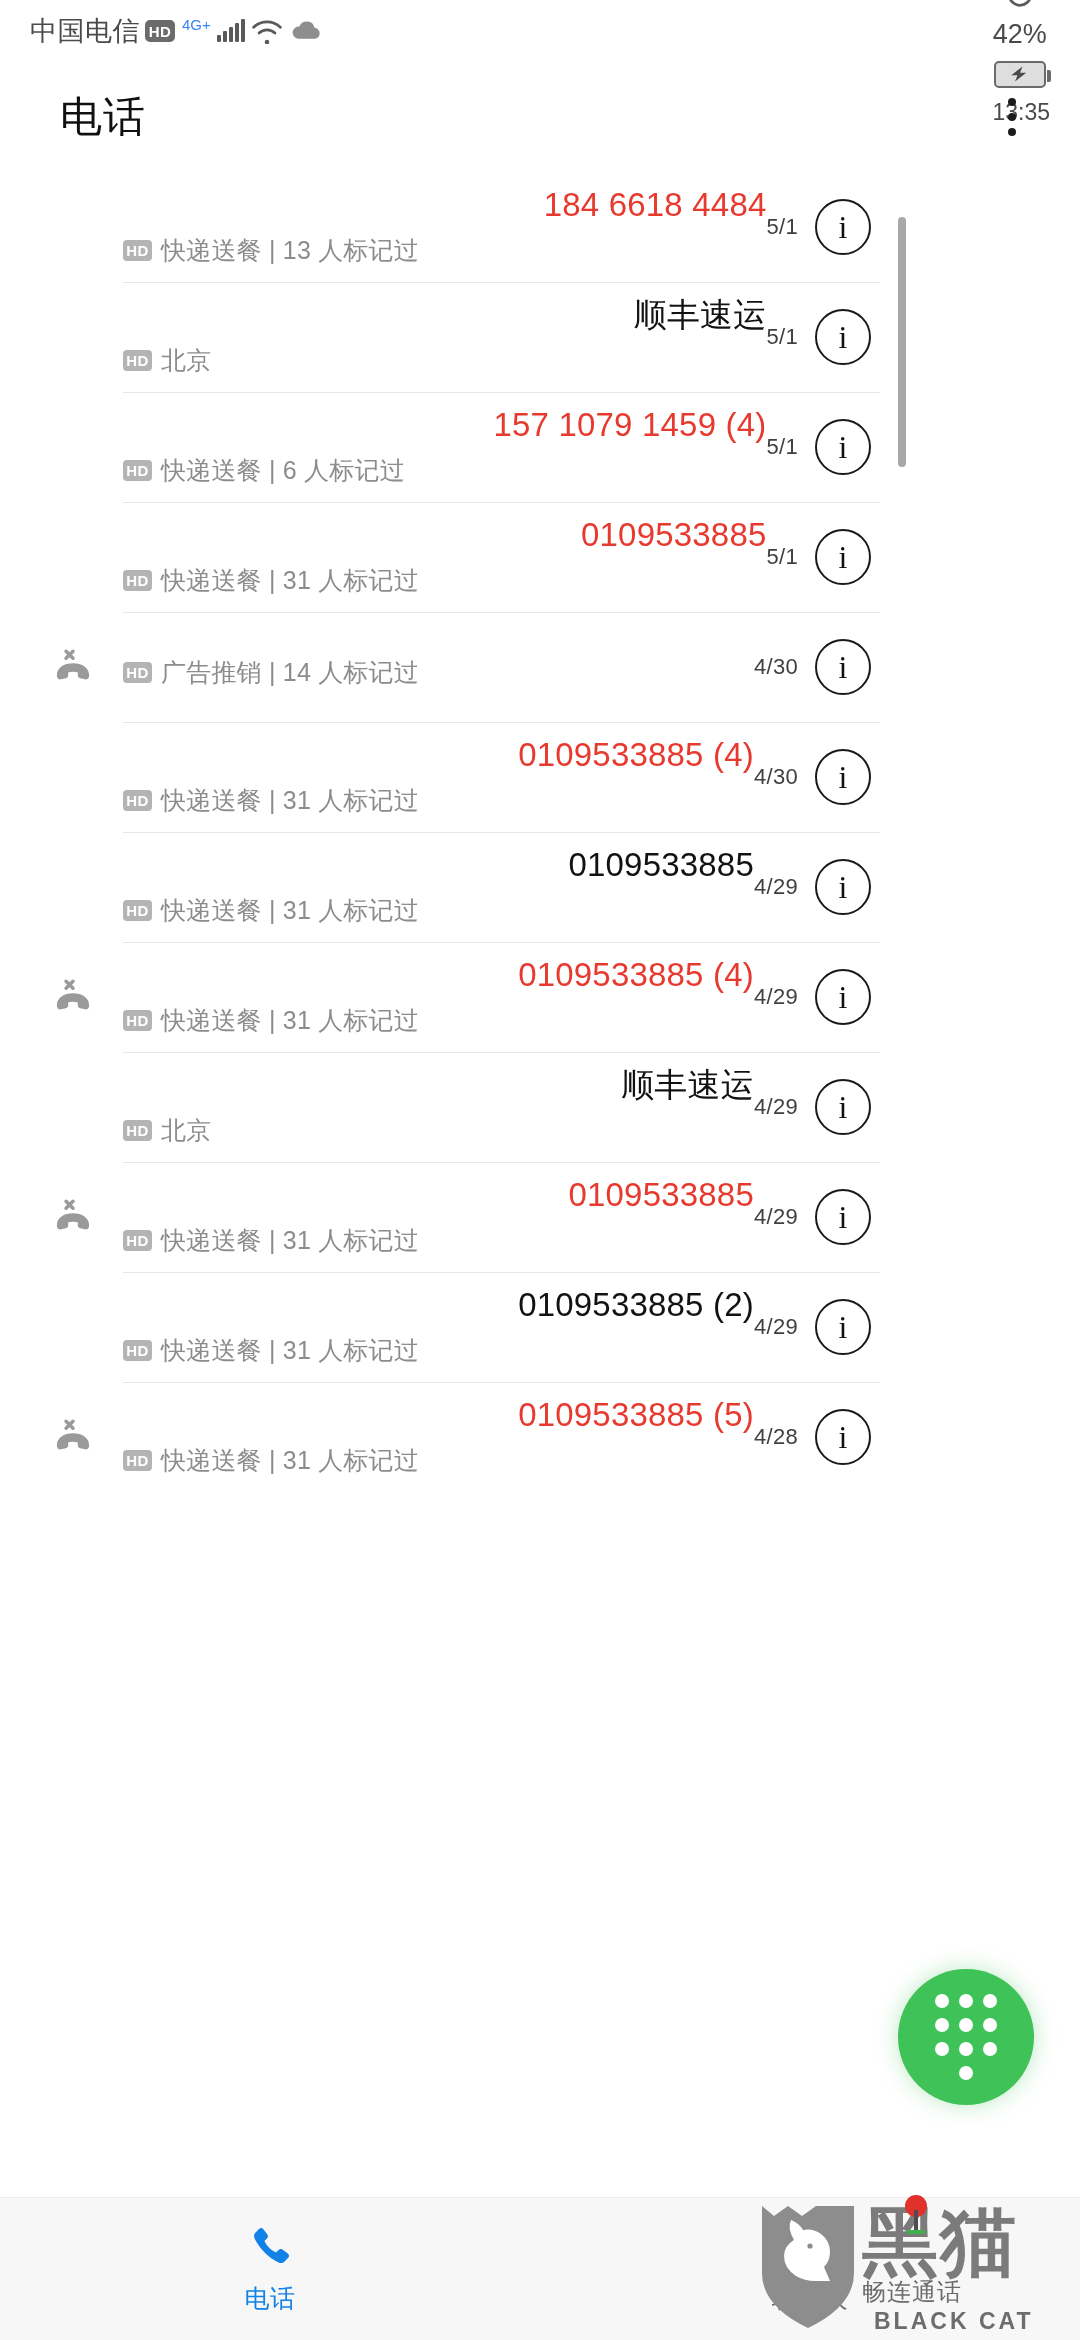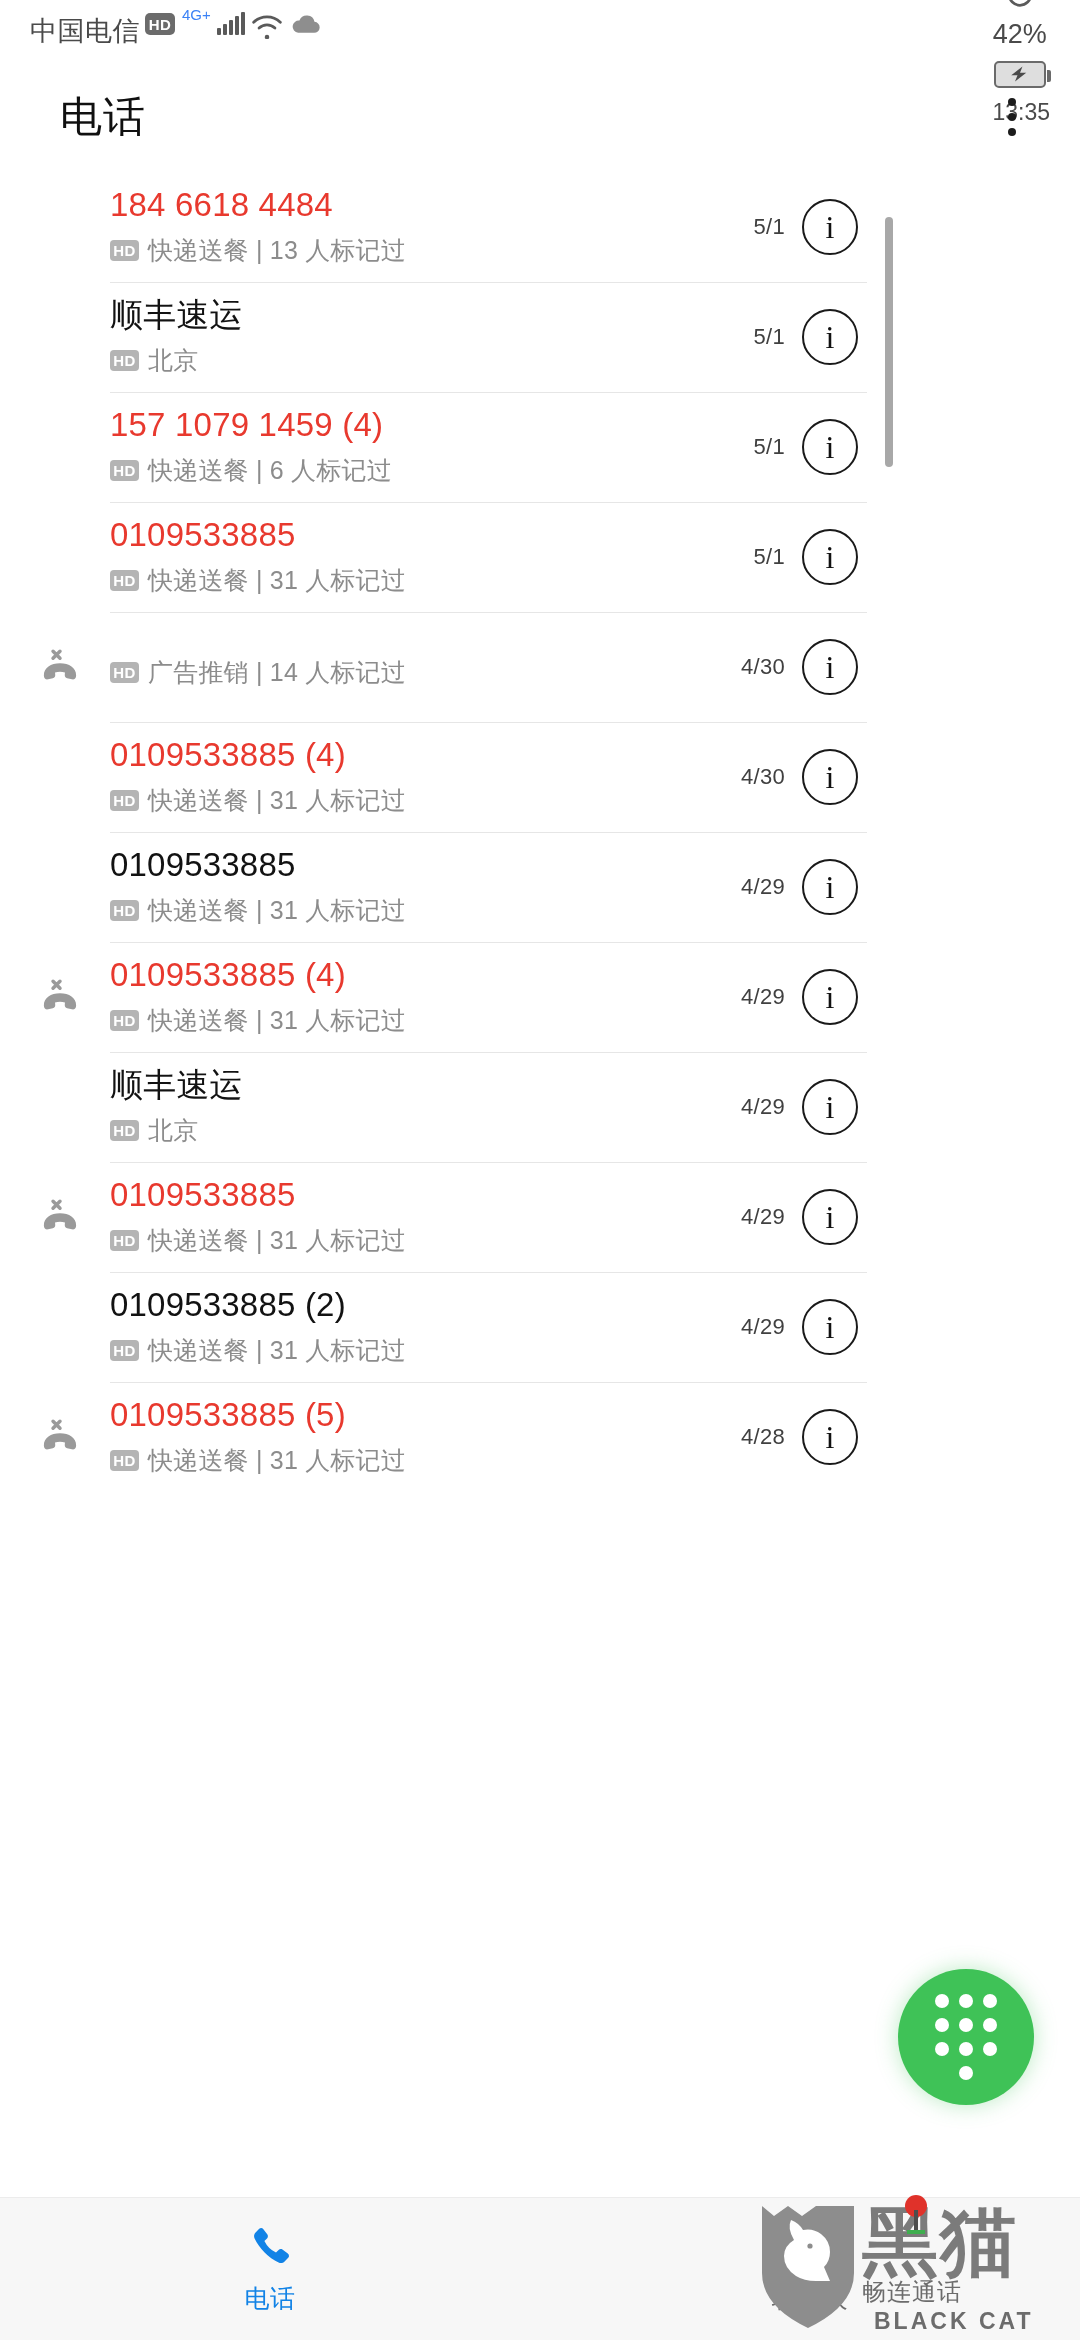--- a/index.html
+++ b/index.html
@@ -10,21 +10,21 @@
     overflow:hidden;
   }
   #phone { position:relative; width:1080px; height:2340px; background:#fff; }
 
   
   .statusbar {
     position:absolute; top:0; left:0; width:1080px; height:62px;
     display:flex; align-items:center; justify-content:space-between;
     padding:0 30px; color:#555;
   }
-  .sb-left { display:flex; align-items:flex-start; gap:5px; }
+  .sb-left { display:flex; align-items:center; gap:5px; }
   .sb-carrier { font-size:27px; color:#4a4a4a; letter-spacing:0.5px; }
   .hd-status {
     display:inline-flex; align-items:center; justify-content:center;
     background:#6b6b6b; color:#fff; border-radius:5px;
     font-size:15px; font-weight:bold; width:30px; height:22px;
     letter-spacing:0.5px;
   }
   .net-type { font-size:15px; color:#3b82f6; position:relative; top:-7px; margin-left:2px; }
   .bars { display:flex; align-items:flex-end; gap:2px; height:22px; margin-left:1px; }
   .bars i { display:block; width:4px; background:#5a5a5a; border-radius:1px; }
@@ -51,22 +51,23 @@
     display:flex; align-items:center; justify-content:space-between;
     padding:0 52px 0 60px;
   }
   .app-title { font-size:42px; color:#101010; font-weight:500; letter-spacing:1px; }
   .overflow { display:flex; flex-direction:column; gap:7px; align-items:center;
               padding:14px 12px; cursor:pointer; }
   .overflow span { width:8px; height:8px; border-radius:50%; background:#1c1c1c; display:block; }
 
   
   .list {
-    position:absolute; top:172px; left:0; width:900px; height:2025px;
+    position:absolute; top:172px; left:13px; width:900px; height:2025px;
     overflow:hidden;
+    text-align:right;
   }
   .row {
     position:relative; height:110px; display:flex; align-items:center;
     padding:0 0 0 38px; background:#fff;
   }
   .row:before {
     content:""; position:absolute; left:110px; right:33px; top:0;
     height:1px; background:#e6e6e6;
   }
   .row.nodiv:before { background:transparent; }

